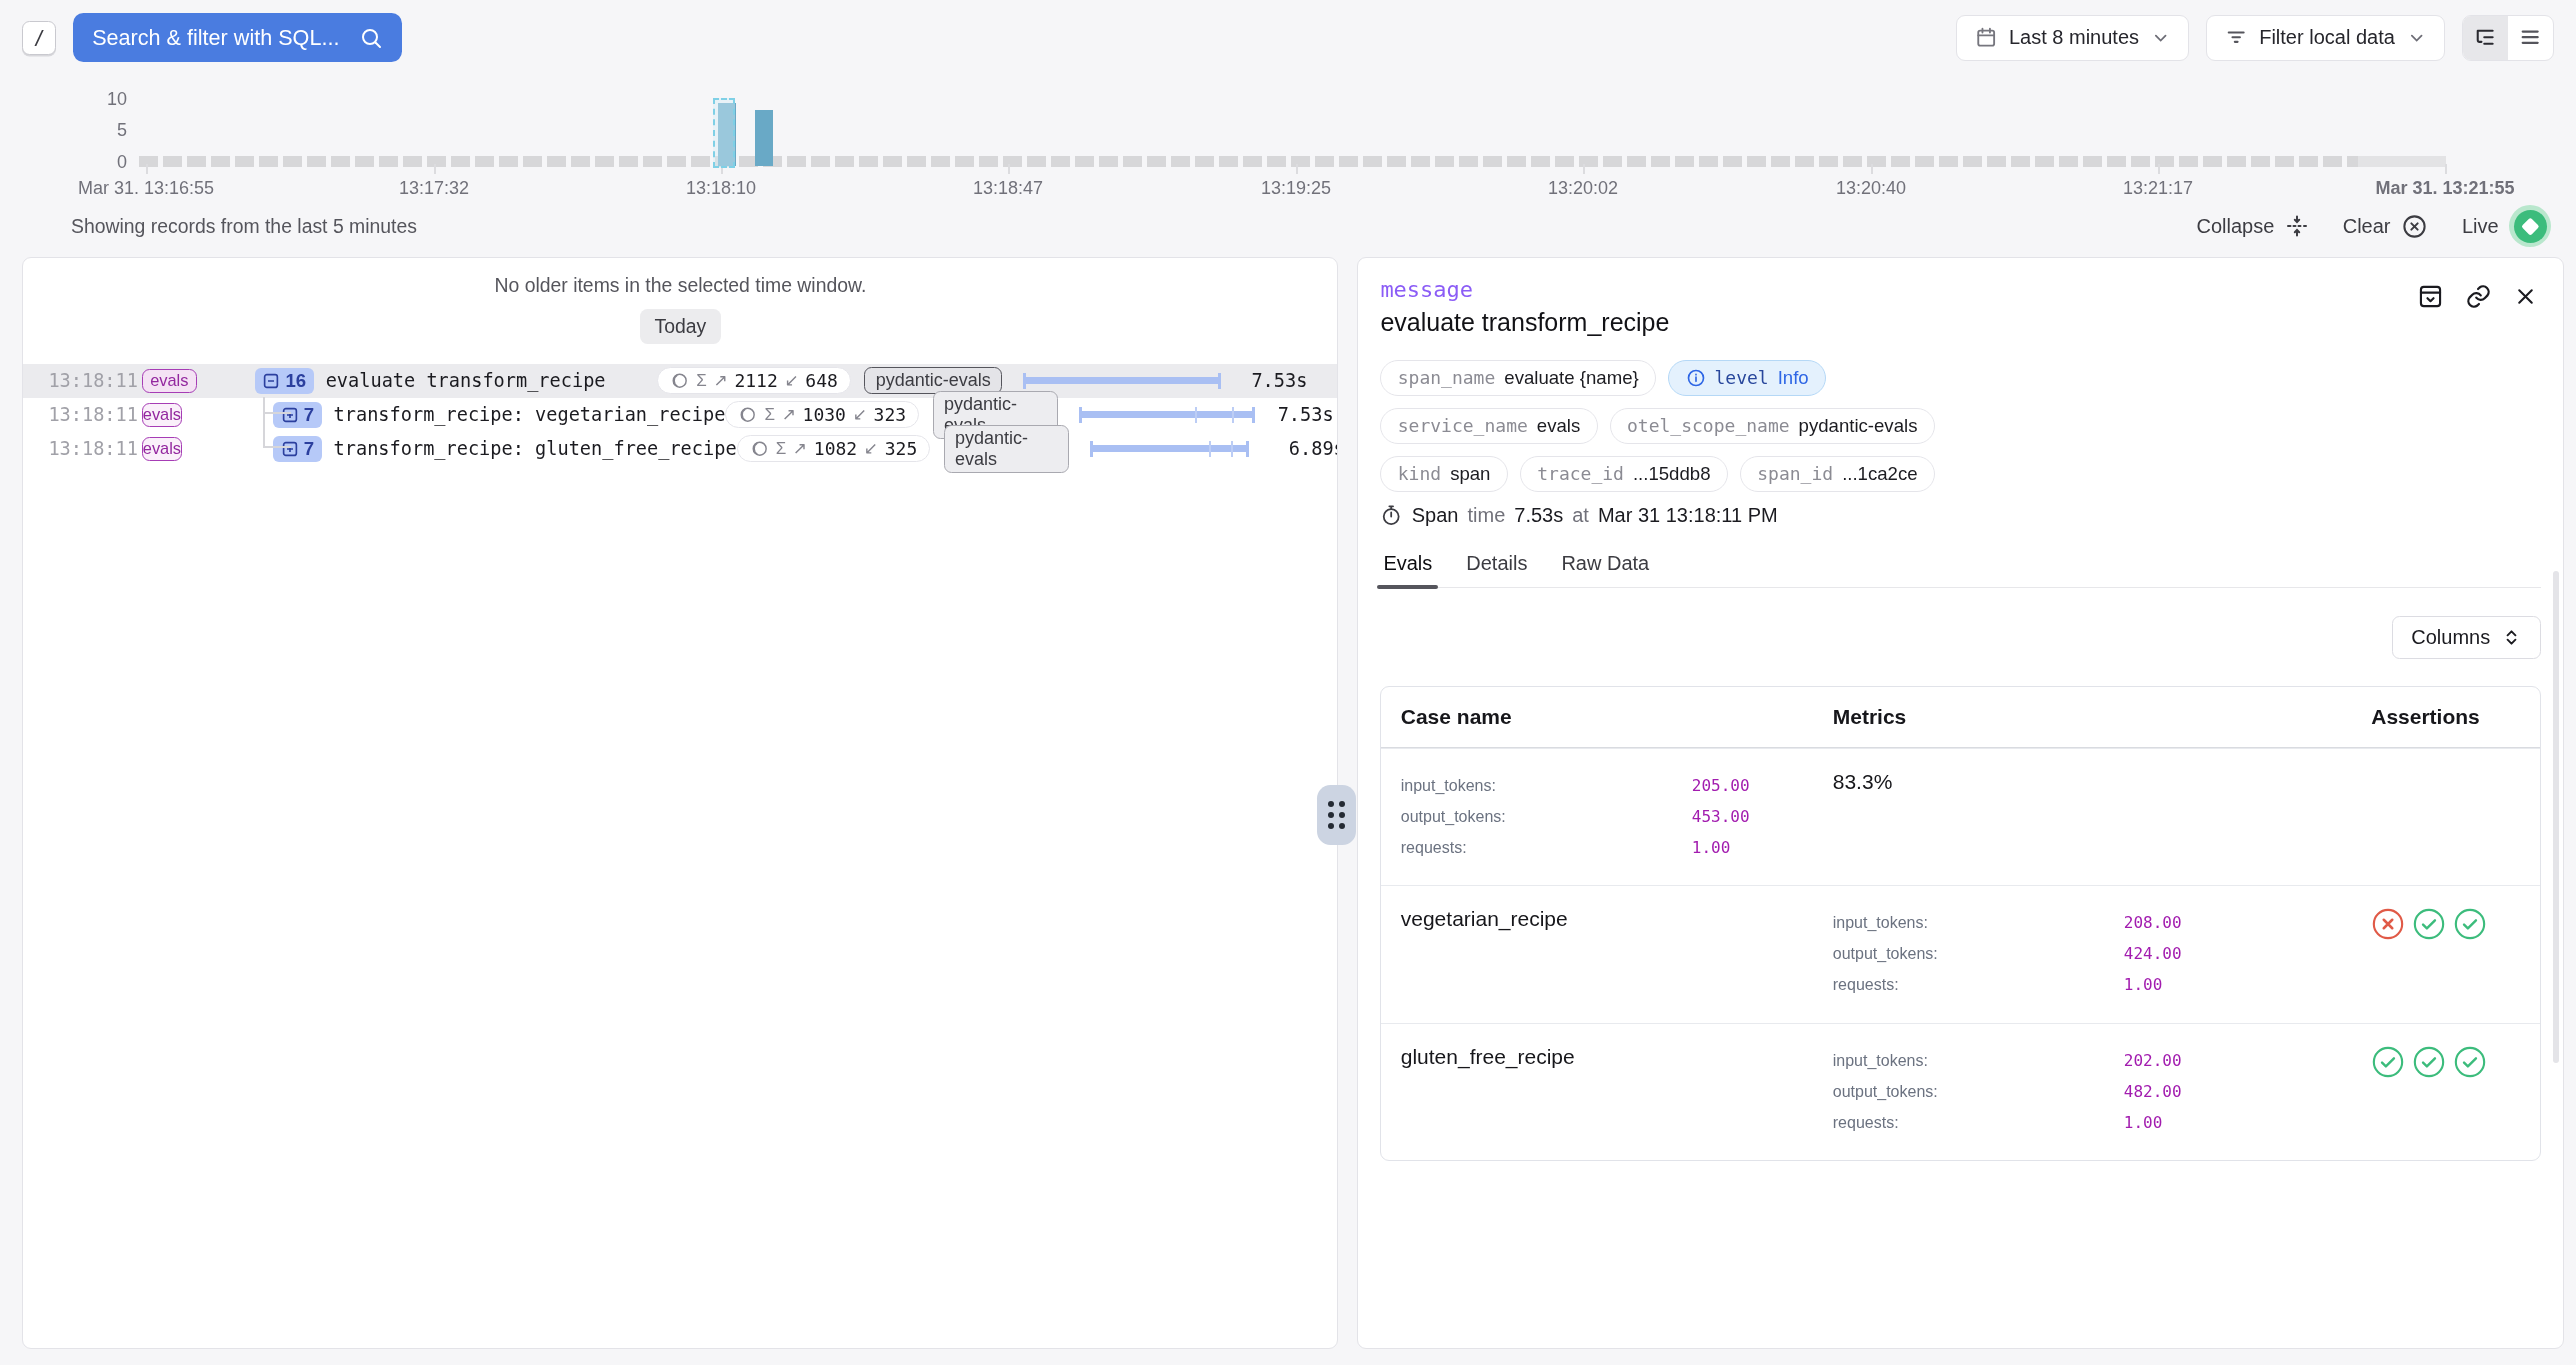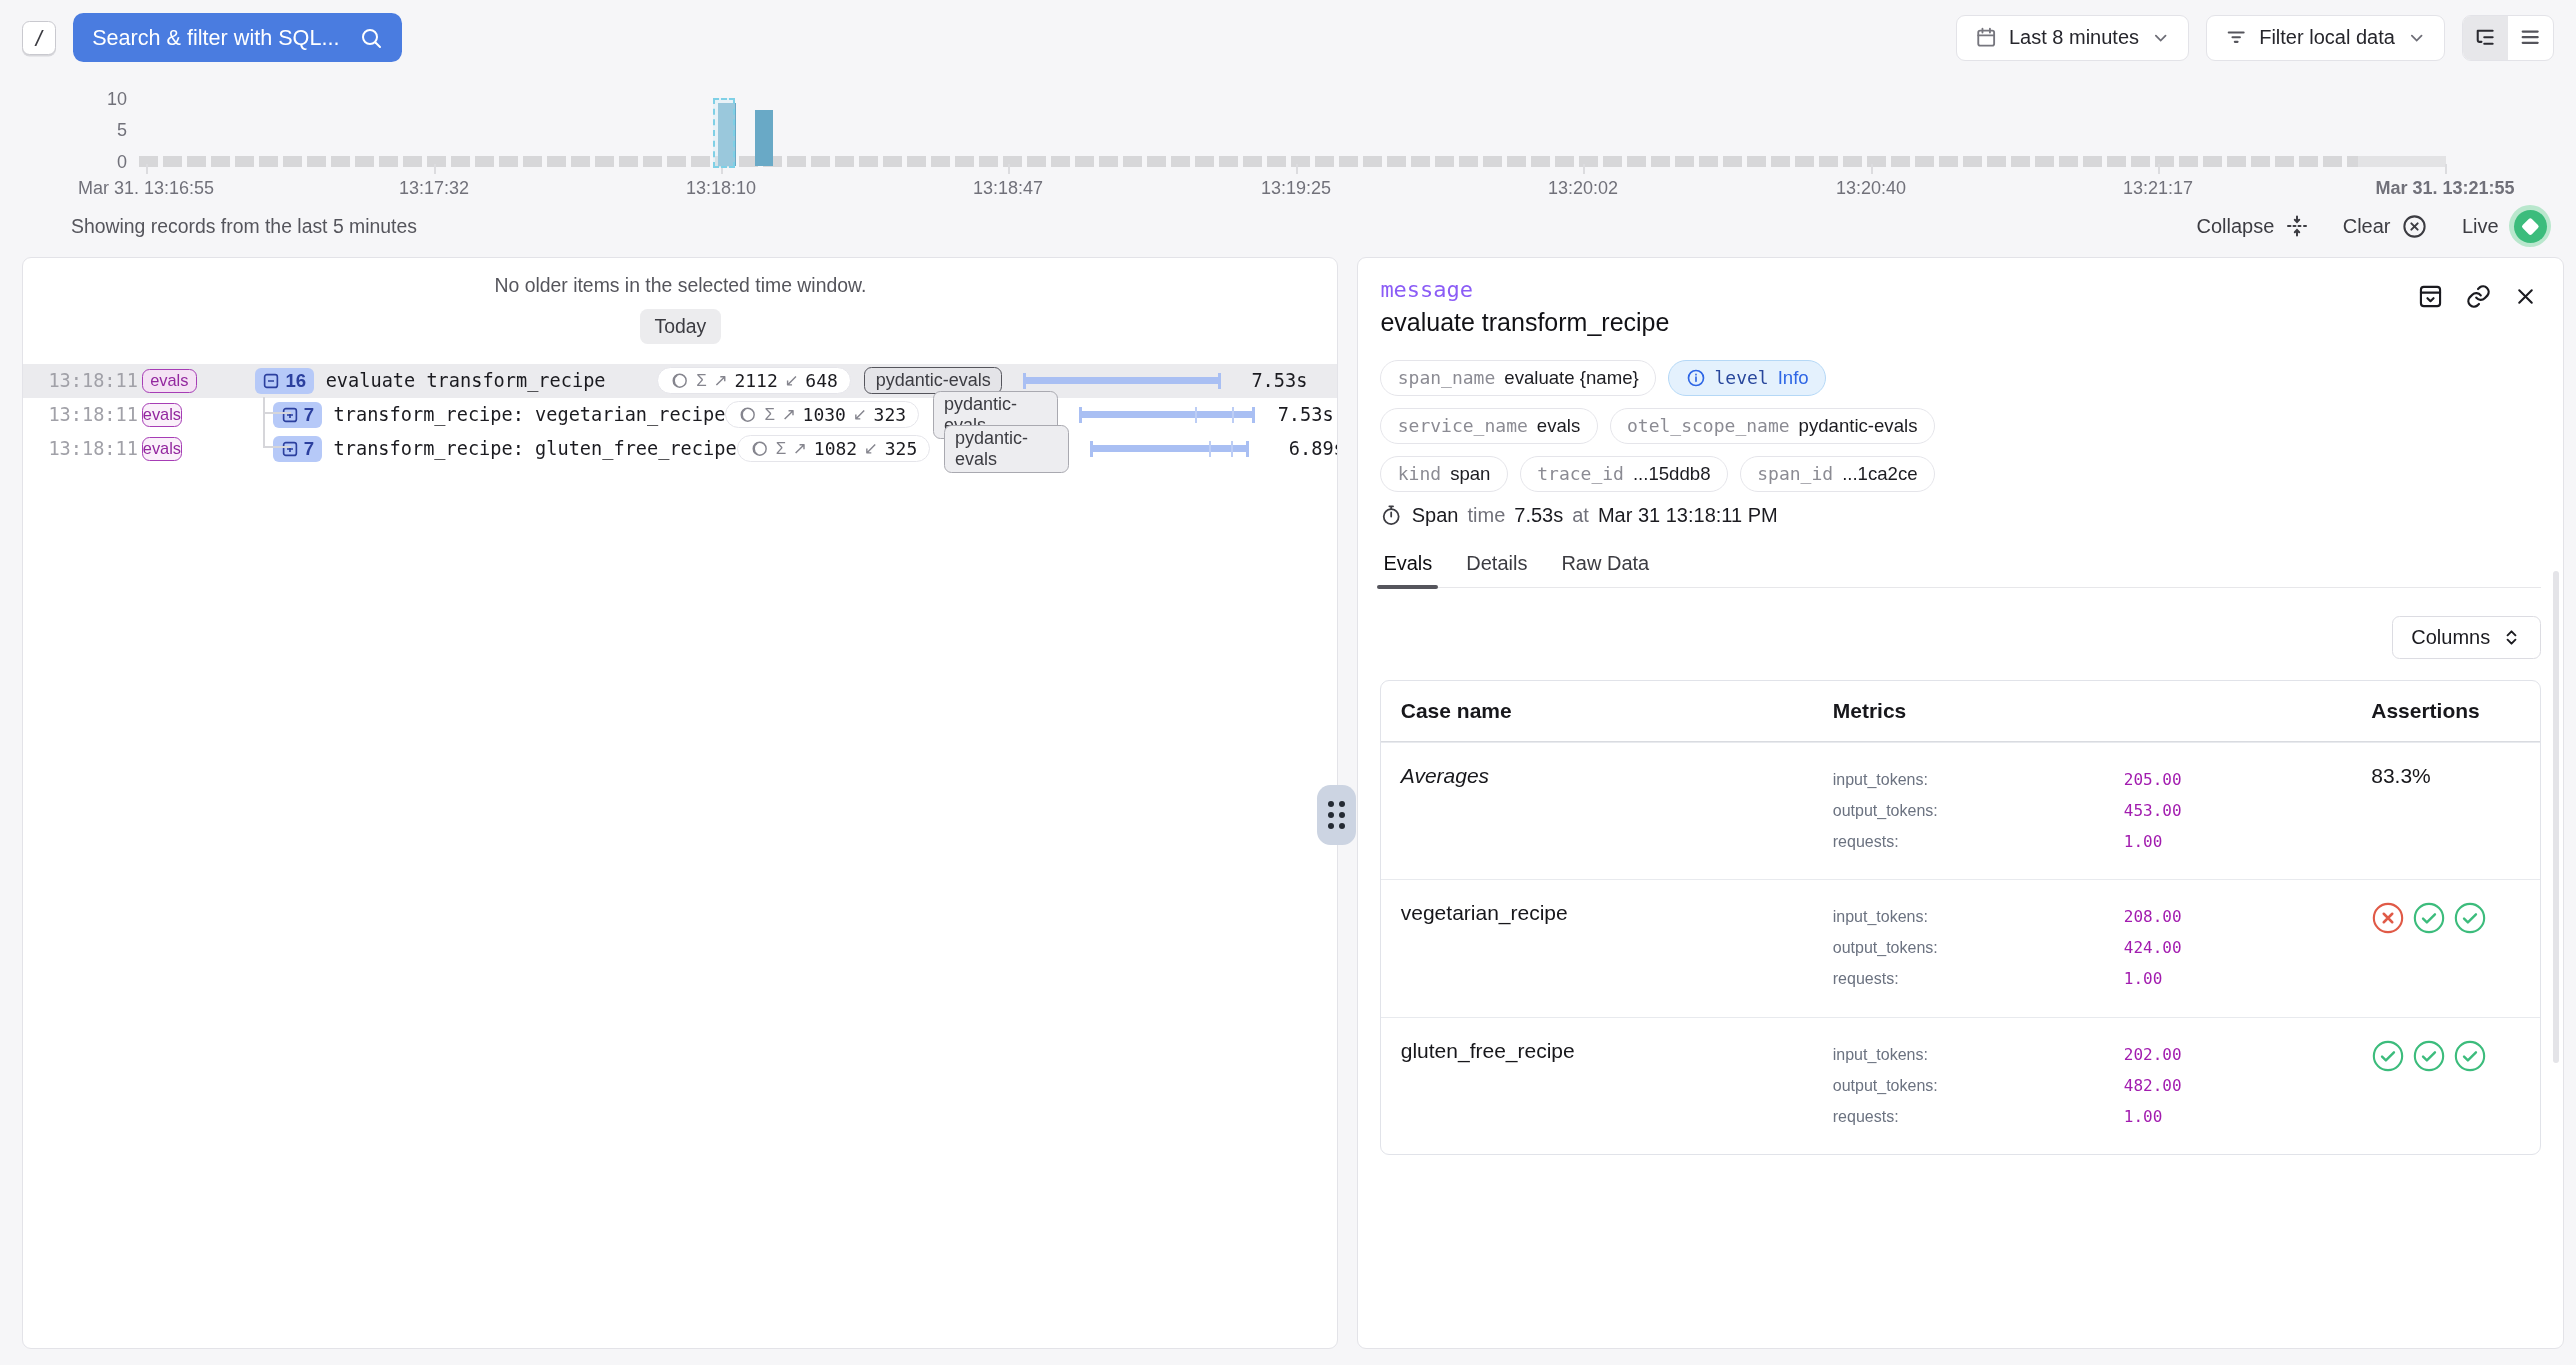--- a/index.html
+++ b/index.html
@@ -101,21 +101,21 @@
   .took{margin-top:10.4px;display:flex;align-items:center;gap:9px;font-size:20px}
   .took .dim{color:#71717a}
   .took .strong{color:#1b1b20}
   .tabs{margin-top:25px;display:flex;gap:28px;border-bottom:1.5px solid #e7e7ea}
   .tab{font-size:20px;color:#3c3c42;padding:0 3px 12px;cursor:pointer;position:relative}
   .tab.active{color:#0d0d10}
   .tab.active::after{content:"";position:absolute;left:-3px;right:-3px;bottom:-2.2px;height:3.7px;background:#55555c;border-radius:2.2px}
   .columns-row{margin-top:28px;display:flex;justify-content:flex-end}
   .columns-btn{display:flex;align-items:center;gap:10.4px;background:#fff;border:1.5px solid #dcdce2;border-radius:7.5px;
     height:43px;padding:0 18px;font-size:20px;color:#1b1b20;cursor:pointer;font-family:"Liberation Sans",sans-serif}
-  .eval-table{margin-top:21px;border:1.5px solid #e1e3e9;border-radius:9px;overflow:hidden}
+  .eval-table{margin-top:27px;border:1.5px solid #e1e3e9;border-radius:9px;overflow:hidden}
   .tr{display:grid;grid-template-columns:432px 1fr 149px;padding:0 19.4px}
   .tr.head{border-bottom:1.5px solid #d9dbe0}
   .tr.head .cell{padding:18px 0;font-size:21px;font-weight:bold;color:#17171b}
   .tr.body{border-top:1.5px solid #e8eaee}
   .tr.body:first-of-type{border-top:none}
   .tr.body .cell{padding:21px 0 22.4px}
   .case-name{font-size:21px;color:#17171b}
   .case-name.italic{font-style:italic}
   .metric-line{display:grid;grid-template-columns:291px auto;font-size:16px;line-height:31px}
   .metric-line .lab{color:#6b7280}
@@ -476,21 +476,20 @@
     </div>
 
     <div class="eval-table">
       <div class="tr head">
         <div class="cell">Case name</div>
         <div class="cell">Metrics</div>
         <div class="cell">Assertions</div>
       </div>
 
       <div class="tr body">
-        <div class="cell"><span class="case-name italic">Averages</span></div>
         <div class="cell">
           <div class="metric-line">
               <span class="lab">input_tokens:</span>
               <span class="val mono">205.00</span>
             </div>
           <div class="metric-line">
               <span class="lab">output_tokens:</span>
               <span class="val mono">453.00</span>
             </div>
           <div class="metric-line">

